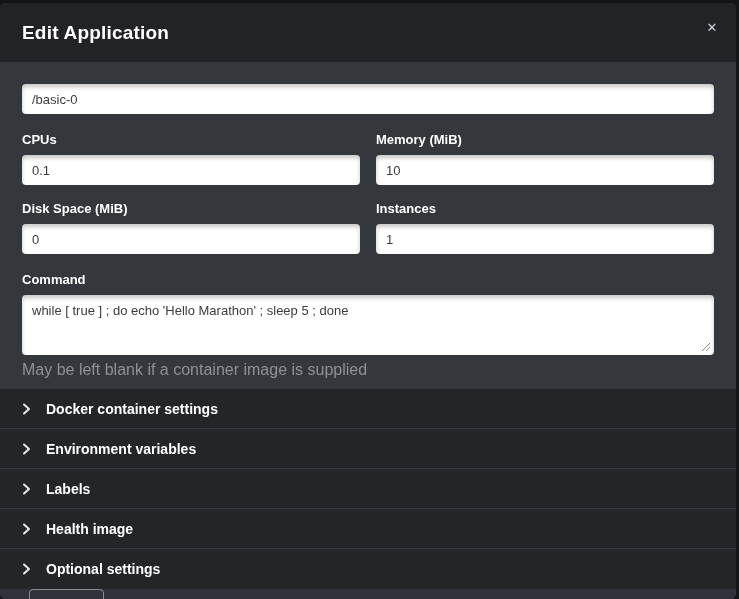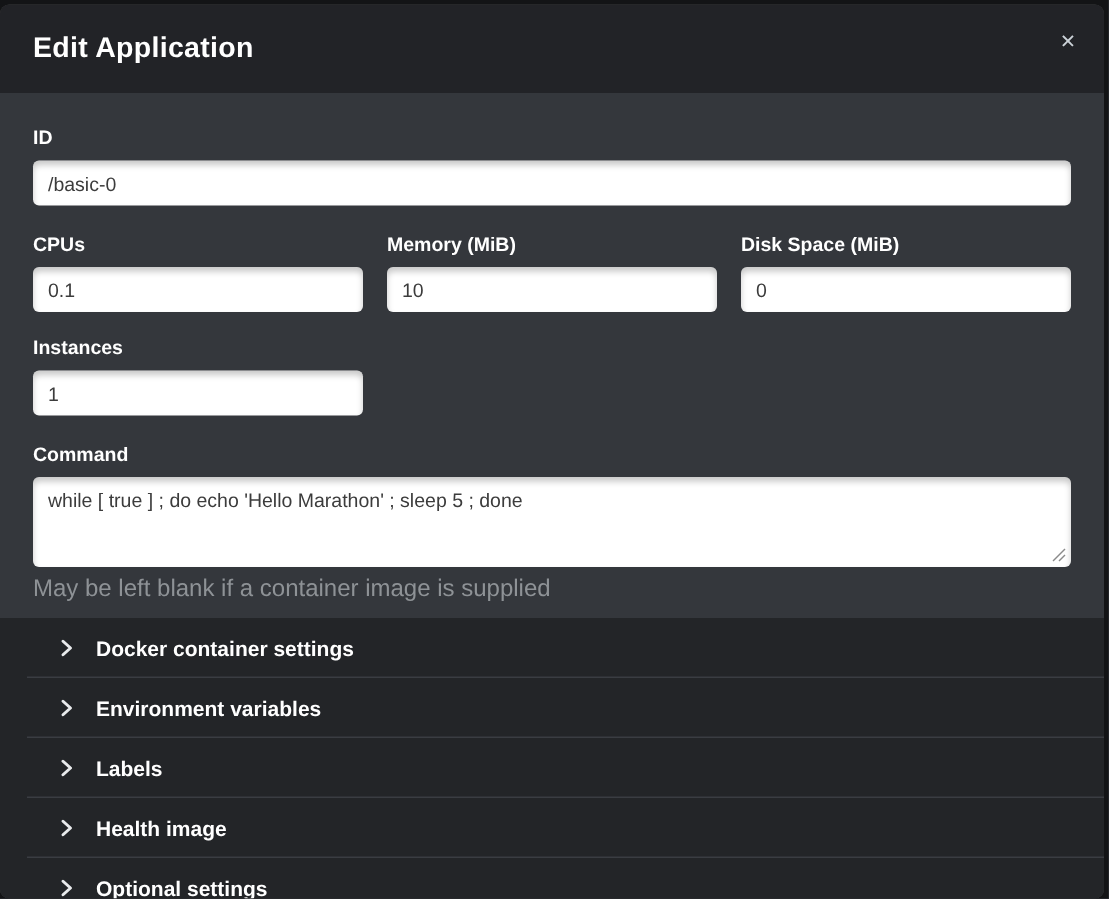--- a/index.html
+++ b/index.html
@@ -82,40 +82,39 @@
     line-height: 16px;
   }
   .resize-handle {
     position: absolute;
     right: 3px; bottom: 3px;
     width: 10px; height: 10px;
     pointer-events: none;
   }
   .field-row-4 {
     display: grid;
-    grid-template-columns: repeat(3, 1fr);
+    grid-template-columns: repeat(2, 1fr);
     gap: 16px;
     margin-top: 18px;
   }
   .field-block-cmd { margin-top: 18px; }
   .help-text {
     color: #8e9296;
     font-size: 16px;
     margin-top: 6px;
   }
   
   .sections { background: #232528; }
   .section-row {
     height: 40px;
     display: flex;
     align-items: center;
     padding: 12px 22px;
     border-bottom: 1px solid #3a3d42;
     cursor: pointer;
-    margin-left: 18px;
   }
   .section-row:last-child { border-bottom: none; }
   .chevron { flex: 0 0 auto; display: block; }
   .section-title {
     color: #ffffff;
     font-size: 14px;
     font-weight: 700;
     margin-left: 15px;
   }
   
@@ -154,21 +153,20 @@
 <div class="modal">
 
   <div class="modal-header">
     <h1 class="modal-title">Edit Application</h1>
     <button class="close-btn">✕</button>
   </div>
 
   <div class="modal-body">
 
     <div>
-      <label class="field-label">ID</label>
       <input class="text-input" type="text" value="/basic-0" style="">
     </div>
 
     <div class="field-row-4">
       <div>
         <label class="field-label">CPUs</label>
         <input class="text-input" type="text" value="0.1" style="">
       </div>
       <div>
         <label class="field-label">Memory (MiB)</label>

